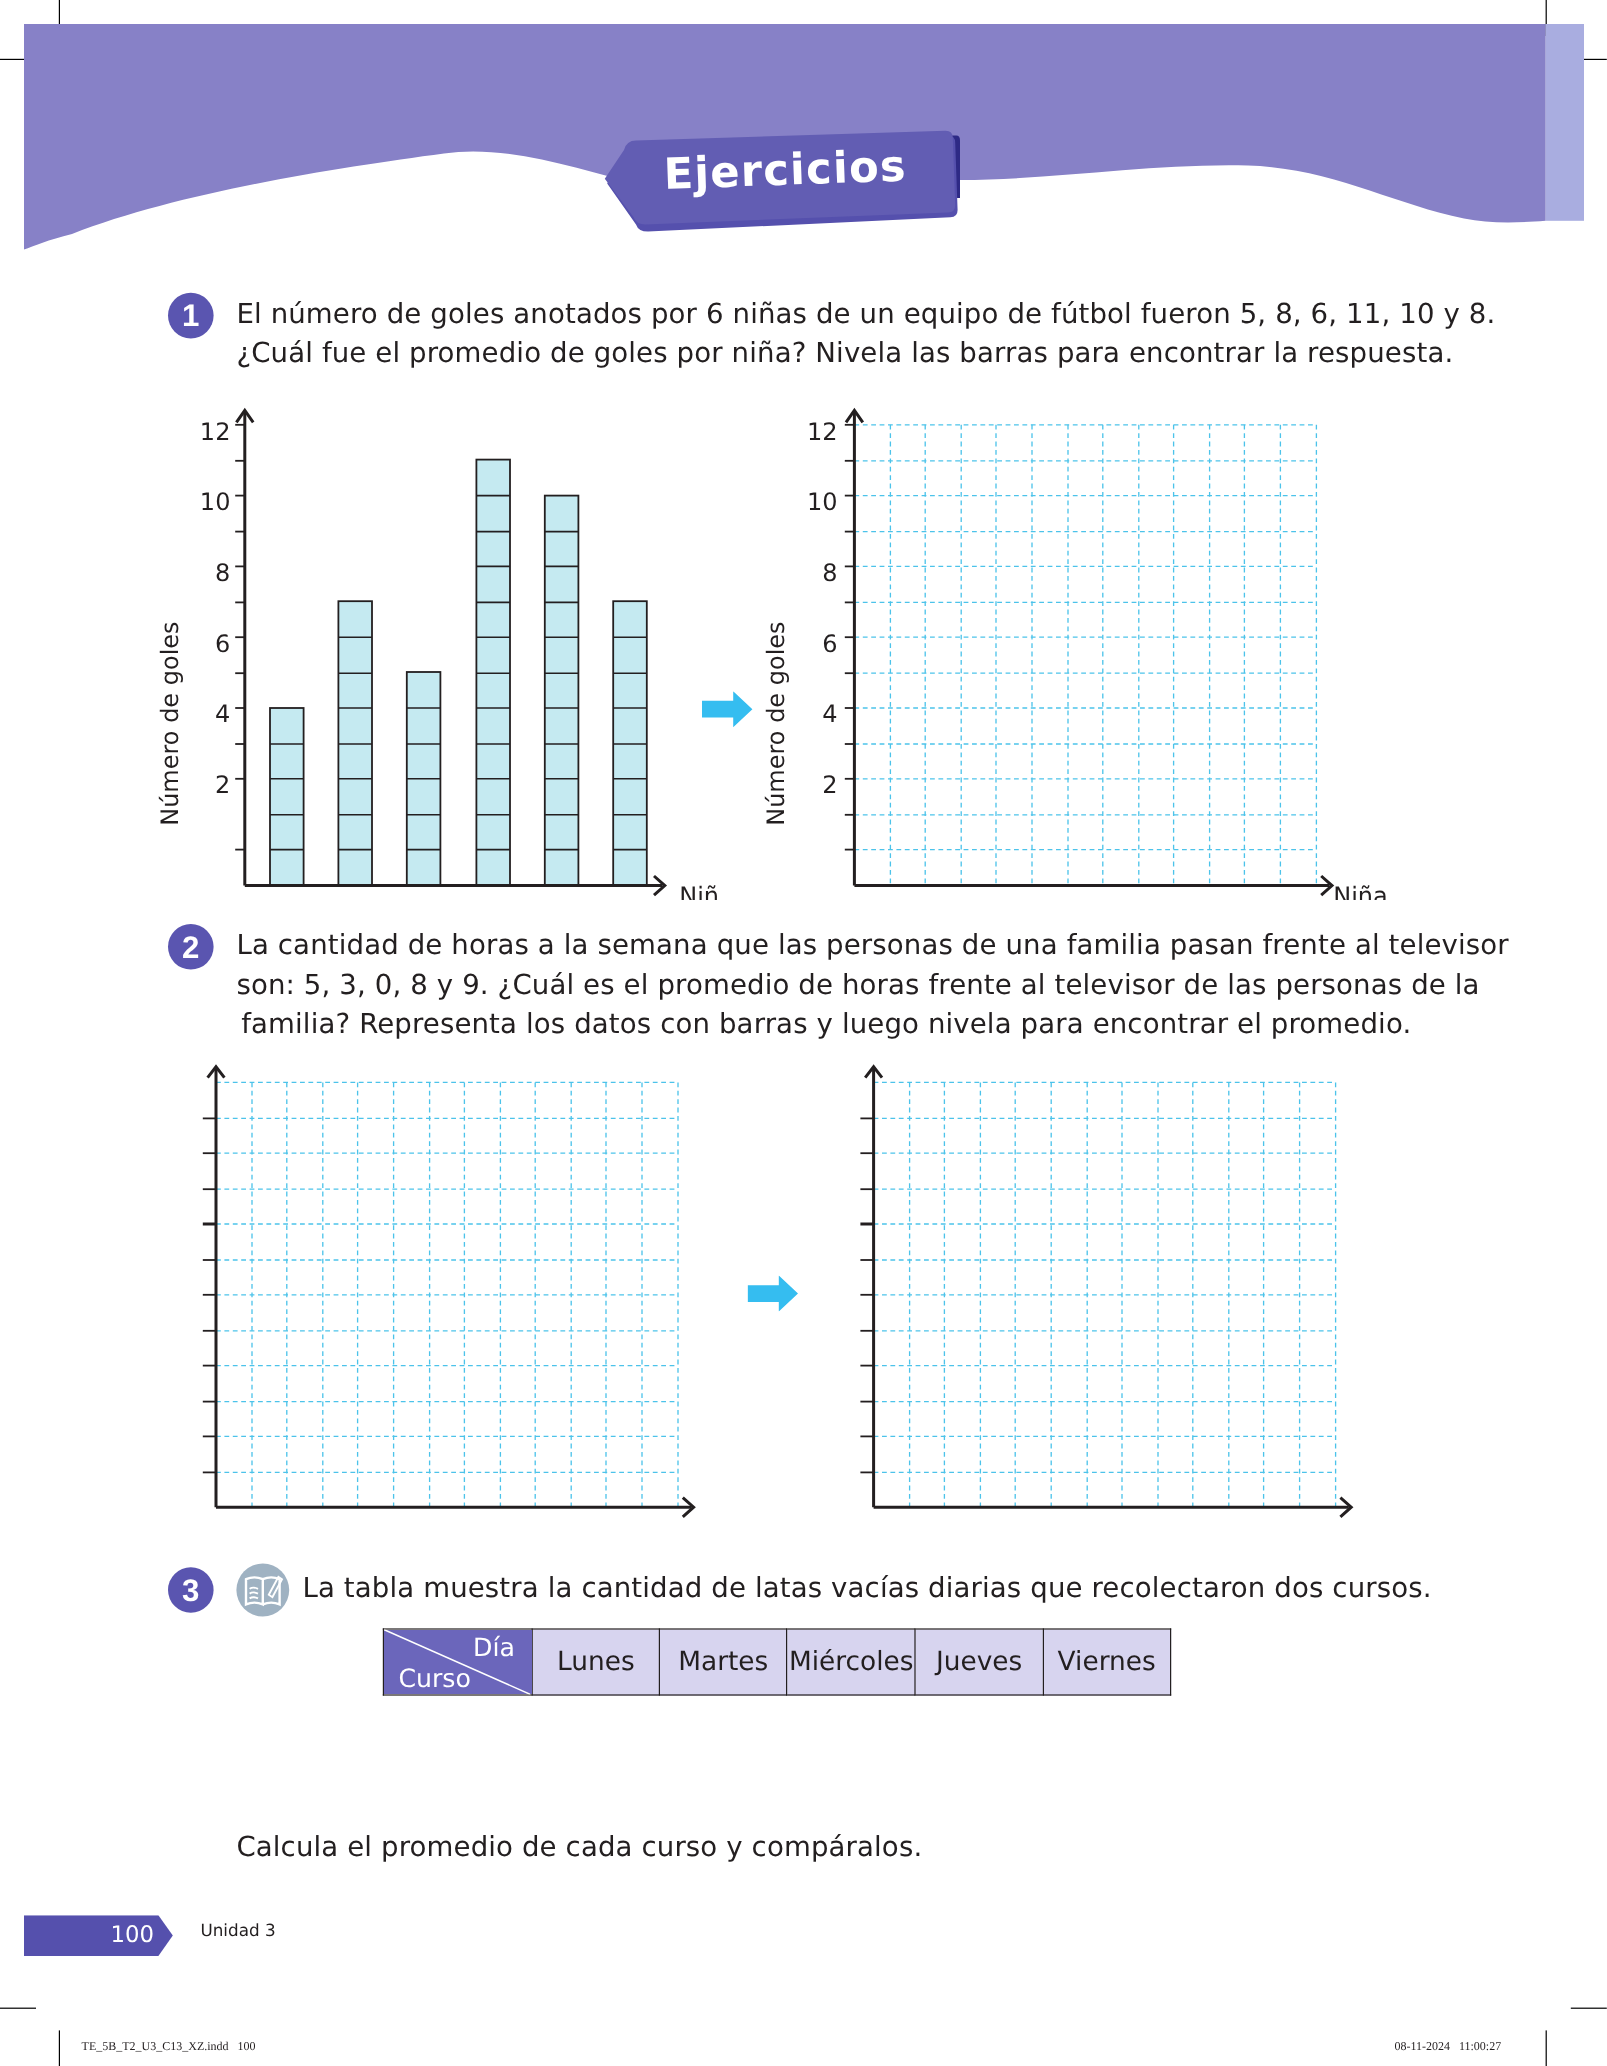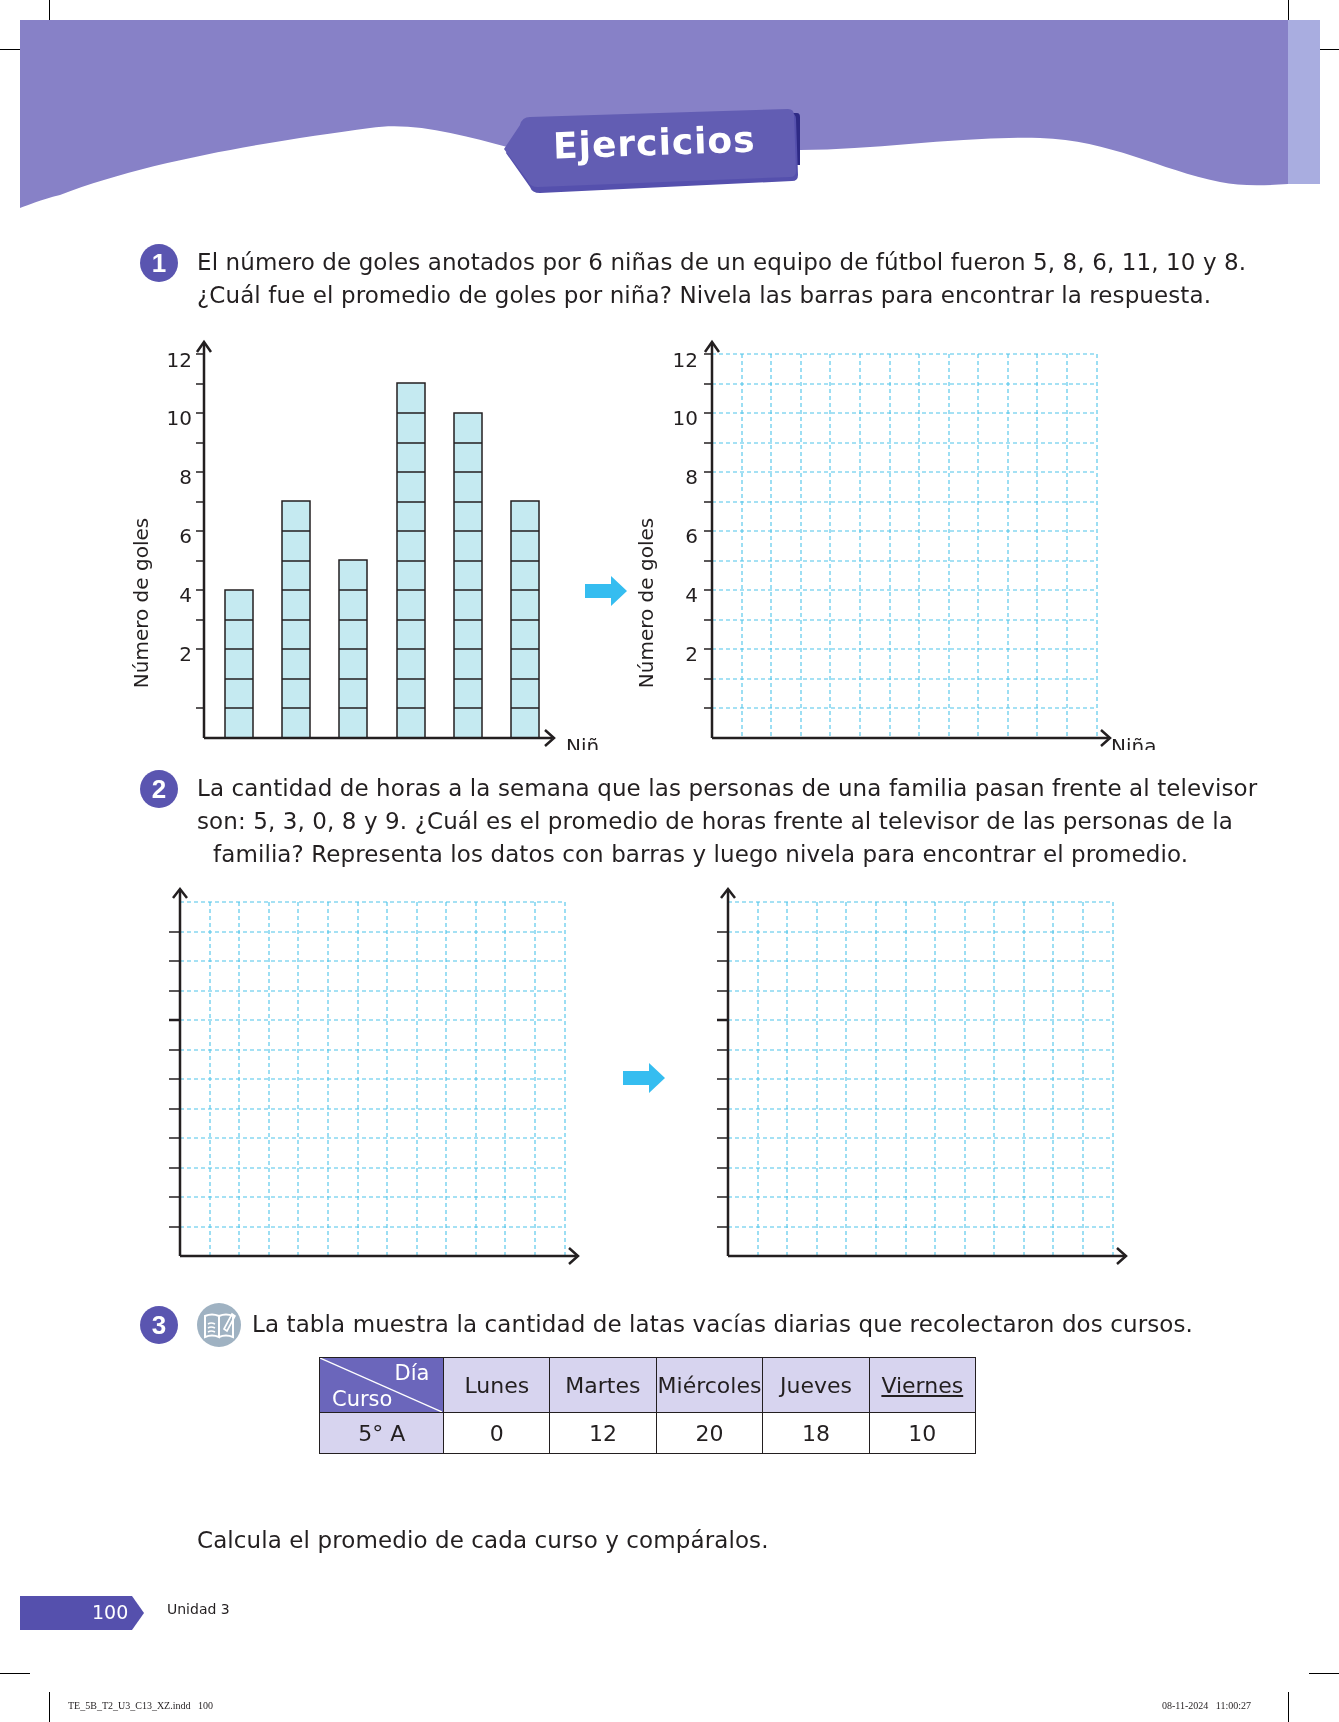--- a/index.html
+++ b/index.html
@@ -178,21 +178,21 @@
     <text x="334" y="407" dy="28">4</text>
     <text x="393" y="407" dy="28">5</text>
     <text x="452" y="407" dy="28">6</text>
   </g>
   <text x="511" y="395" dy="28" font-size="20" fill="#231f20">Niña</text>
 </svg>
 
 <div class="num-badge" style="left:140px;top:770px;">2</div>
 <div class="q-text" style="left:197px;top:772px;">La cantidad de horas a la semana que las personas de una familia pasan frente al televisor</div>
 <div class="q-text" style="left:197px;top:805px;">son: 5, 3, 0, 8 y 9. ¿Cuál es el promedio de horas frente al televisor de las personas de la</div>
-<div class="q-text" style="left:213px;top:838px;text-align:right;">familia? Representa los datos con barras y luego nivela para encontrar el promedio.</div>
+<div class="q-text" style="left:201px;top:838px;text-align:right;">familia? Representa los datos con barras y luego nivela para encontrar el promedio.</div>
 
 <svg class="abs" style="left:160px;top:880px;" width="430" height="390" viewBox="0 0 430 390">
   <g stroke="#4cc3ea" stroke-width="1.1" stroke-dasharray="4 3">
     <line x1="20" y1="22" x2="405" y2="22"></line>
     <line x1="20" y1="52" x2="405" y2="52"></line>
     <line x1="20" y1="81" x2="405" y2="81"></line>
     <line x1="20" y1="111" x2="405" y2="111"></line>
     <line x1="20" y1="140" x2="405" y2="140"></line>
     <line x1="20" y1="170" x2="405" y2="170"></line>
     <line x1="20" y1="199" x2="405" y2="199"></line>
@@ -306,29 +306,21 @@
       <svg class="abs" style="left:0;top:0;" width="122" height="54" viewBox="0 0 122 54" preserveAspectRatio="none">
         <line x1="0" y1="0" x2="122" y2="54" stroke="#ffffff" stroke-width="1.3"></line>
       </svg>
       <span class="abs" style="right:14px;top:3px;color:#fff;font-size:21px;">Día</span>
       <span class="abs" style="left:12px;bottom:1px;color:#fff;font-size:21px;text-align:center;">Curso</span>
     </th>
     <th style="width:106px;">Lunes</th>
     <th style="width:106px;">Martes</th>
     <th style="width:106px;">Miércoles</th>
     <th style="width:106px;">Jueves</th>
-    <th style="width:106px;text-decoration:underline;">Viernes</th>
-  </tr>
-  <tr>
-    <td class="rowh">5° A</td>
-    <td>0</td>
-    <td>12</td>
-    <td>20</td>
-    <td>18</td>
-    <td>10</td>
+    <th style="width:106px;">Viernes</th>
   </tr>
 </tbody>
   </table>
 
 <div class="q-text" style="left:197px;top:1524px;">Calcula el promedio de cada curso y compáralos.</div>
 
 <svg class="abs" style="left:20px;top:1596px;" width="130" height="34" viewBox="0 0 130 34">
   <path d="M0 0 H112 L124 17 L112 34 H0 Z" fill="#5550ad"></path>
 </svg>
 <div class="abs" style="left:92px;top:1601px;color:#fff;font-size:19px;">100</div>

